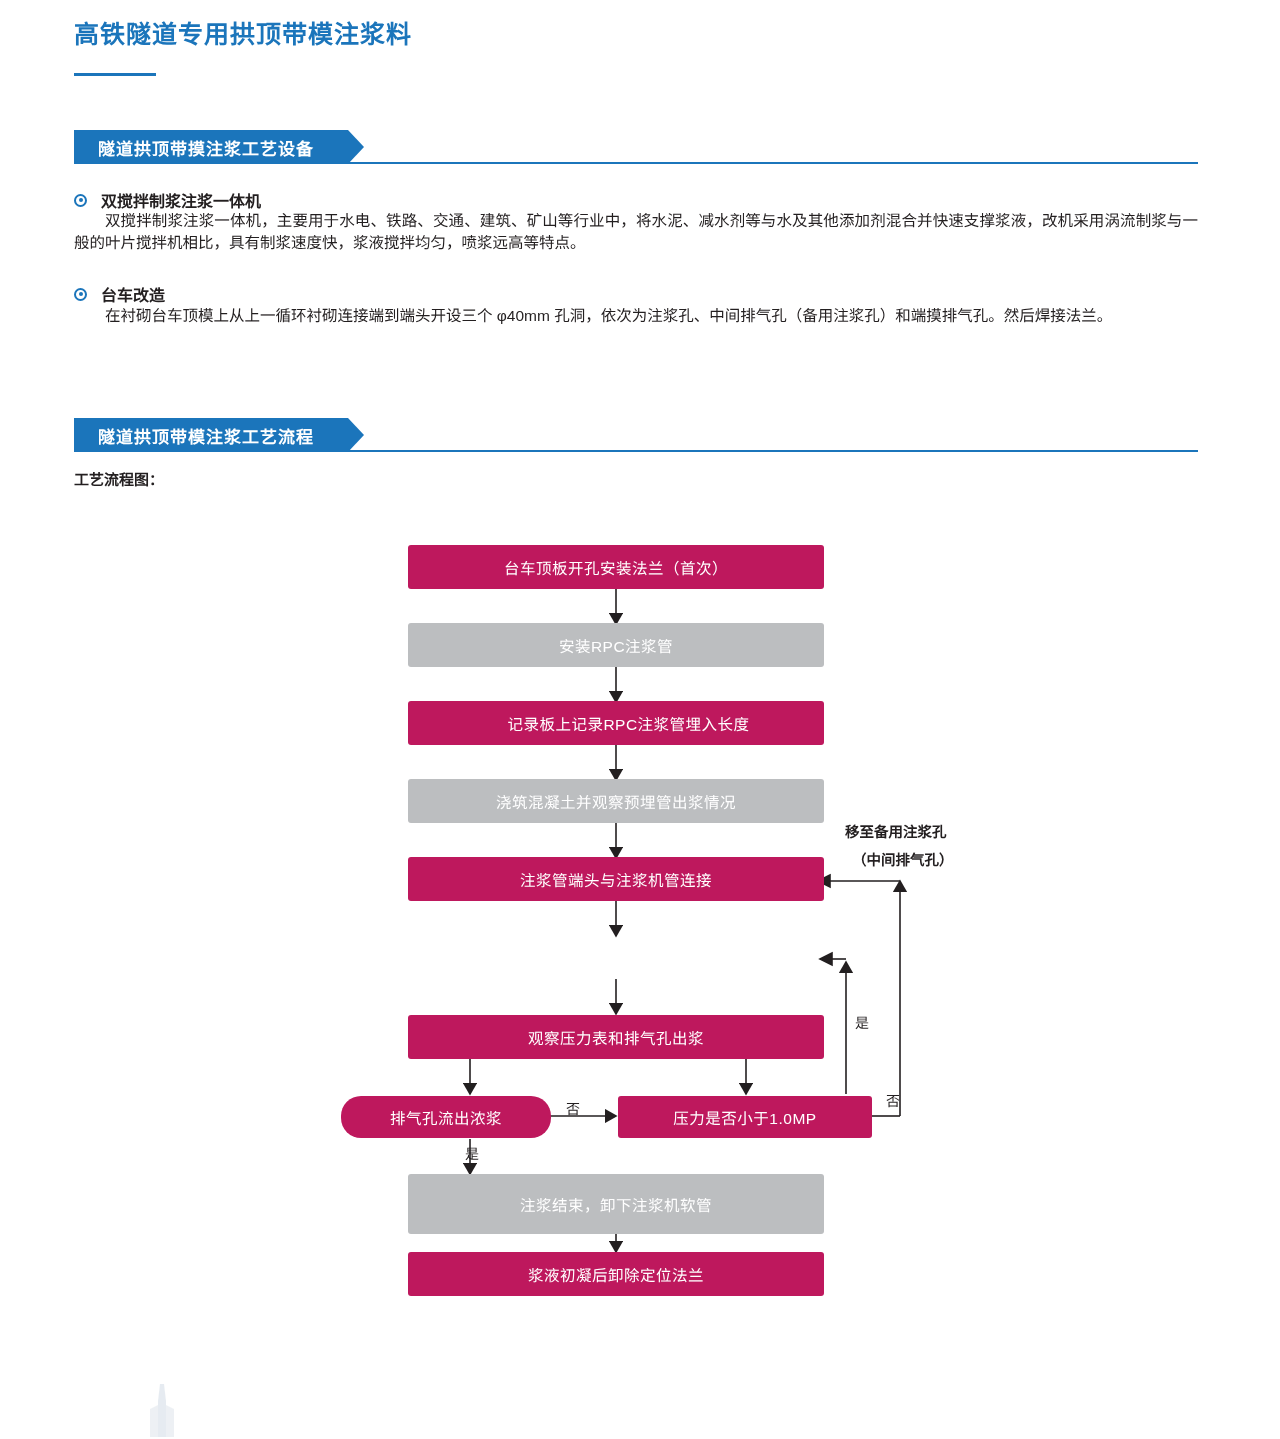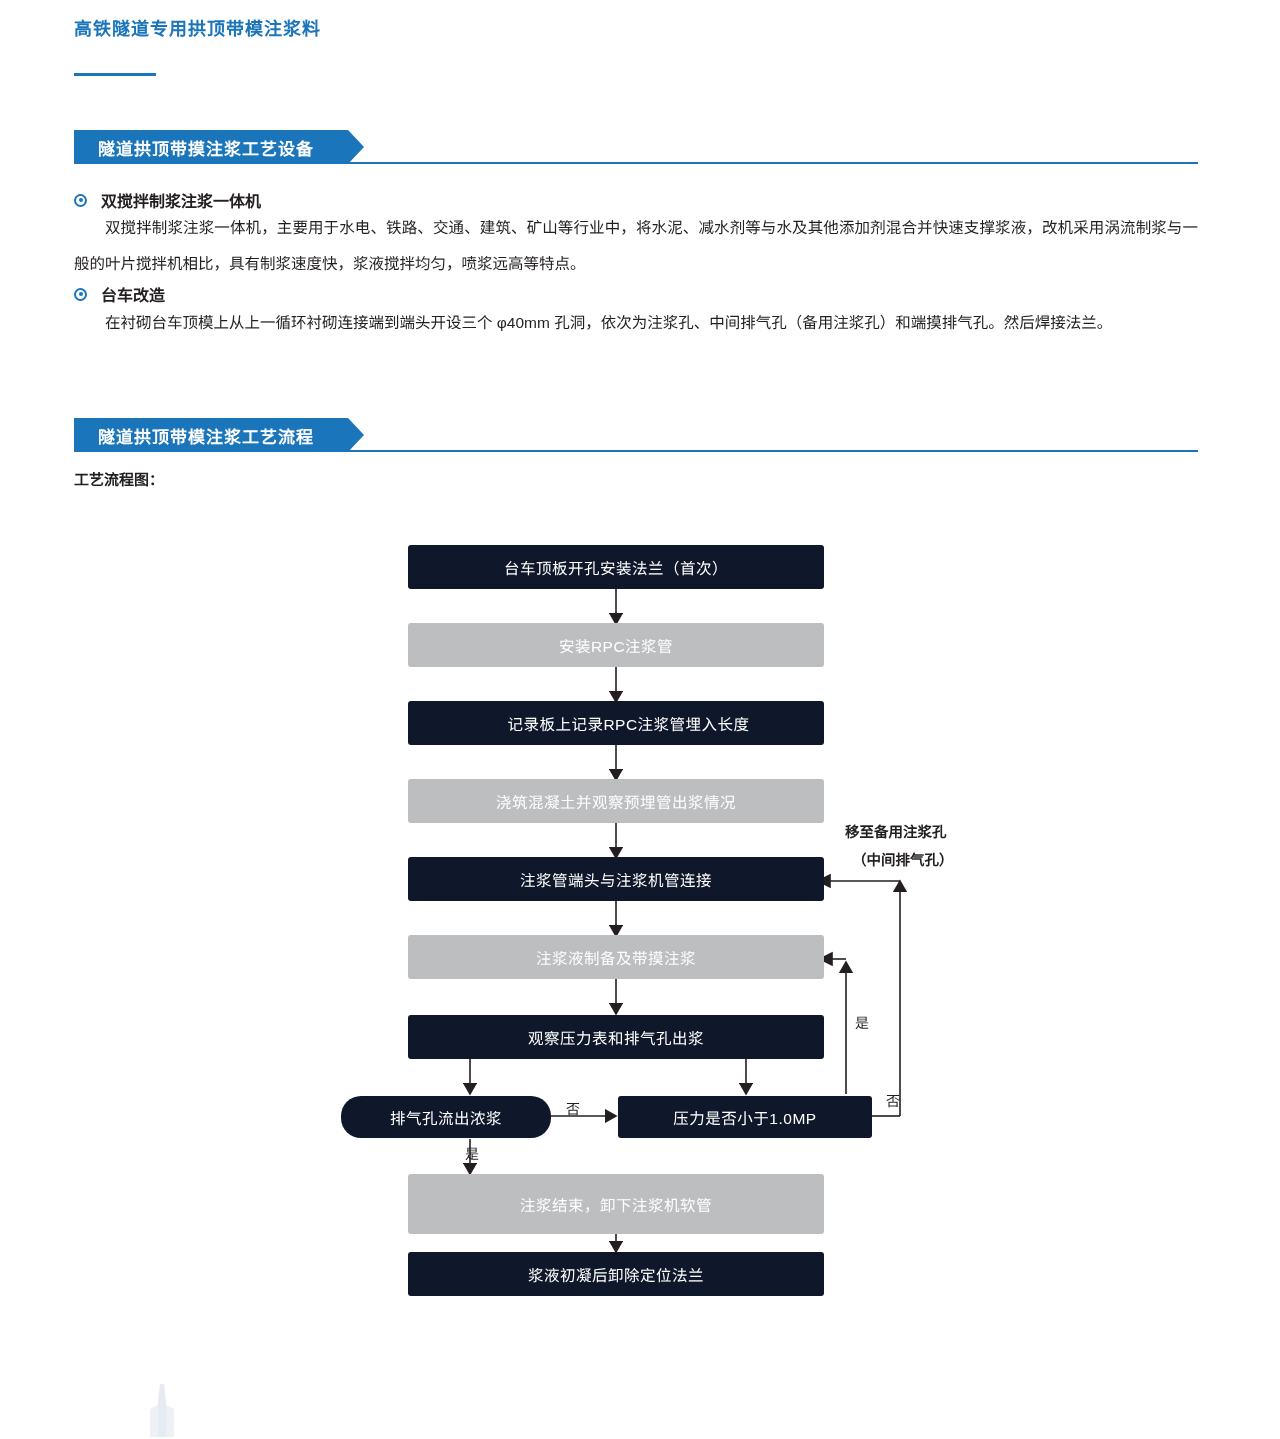--- a/index.html
+++ b/index.html
@@ -14,21 +14,21 @@
     font-family: "Liberation Sans", "DejaVu Sans", sans-serif;
     color: #231f20;
     overflow: hidden;
   }
 
   
   .page-title {
     position: absolute;
     left: 74px;
     top: 14px;
-    font-size: 18px;
+    font-size: 25px;
     font-weight: bold;
     color: #1b75bb;
     letter-spacing: 1px;
   }
   .title-rule {
     position: absolute;
     left: 74px;
     top: 73px;
     width: 82px;
     height: 3px;
@@ -111,21 +111,21 @@
   .bullet-label {
     font-size: 16px;
     font-weight: bold;
     color: #231f20;
   }
   .para {
     position: absolute;
     left: 74px;
     width: 1124px;
     font-size: 15.5px;
-    line-height: 36px;
+    line-height: 22px;
     color: #231f20;
     text-align: justify;
     text-indent: 2em;
   }
 
   .flow-caption {
     position: absolute;
     left: 74px;
     top: 468px;
     font-size: 15px;
@@ -148,21 +148,21 @@
     display: flex;
     align-items: center;
     justify-content: center;
     font-size: 15.5px;
     letter-spacing: 0.5px;
     color: #ffffff;
     border-radius: 3px;
     text-align: center;
     pointer-events: auto;
   }
-  .node.blue { background: #0f172a; }
+  .node.blue { background: #be185d; }
   .node.grey { background: #bcbec0; }
 
   .side-label {
     position: absolute;
     font-size: 14.5px;
     font-weight: bold;
     color: #231f20;
     white-space: nowrap;
     pointer-events: auto;
   }
@@ -265,21 +265,20 @@
       <polygon points="830,875 818,881 830,887"></polygon>
       <polygon points="832,953 820,959 832,965"></polygon>
     </g>
   </svg>
 
   <div class="node blue" style="left:408px; top:545px; width:416px; height:44px;">台车顶板开孔安装法兰（首次）</div>
   <div class="node grey" style="left:408px; top:623px; width:416px; height:44px;">安装RPC注浆管</div>
   <div class="node blue" style="left:408px; top:701px; width:416px; height:44px;padding-left:25px;">记录板上记录RPC注浆管埋入长度</div>
   <div class="node blue" style="left:408px; top:857px; width:416px; height:44px;">注浆管端头与注浆机管连接</div>
   <div class="node grey" style="left:408px; top:779px; width:416px; height:44px;">浇筑混凝土并观察预埋管出浆情况</div>
-  <div class="node grey" style="left:408px; top:935px; width:416px; height:44px;">注浆液制备及带摸注浆</div>
   <div class="node blue" style="left:408px; top:1015px; width:416px; height:44px;">观察压力表和排气孔出浆</div>
   <div class="node blue" style="left:341px; top:1096px; width:210px; height:42px;border-radius:20px;">排气孔流出浓浆</div>
   <div class="node blue" style="left:618px; top:1096px; width:254px; height:42px;">压力是否小于1.0MP</div>
   <div class="node grey" style="left:408px; top:1174px; width:416px; height:60px;">注浆结束，卸下注浆机软管</div>
   <div class="node blue" style="left:408px; top:1252px; width:416px; height:44px;">浆液初凝后卸除定位法兰</div>
 
   <div class="side-label" style="left:845px; top:820px;">移至备用注浆孔</div>
   <div class="side-label" style="left:852px; top:848px;">（中间排气孔）</div>
 
   <div class="edge-label" style="left:566px; top:1098px;">否</div>

